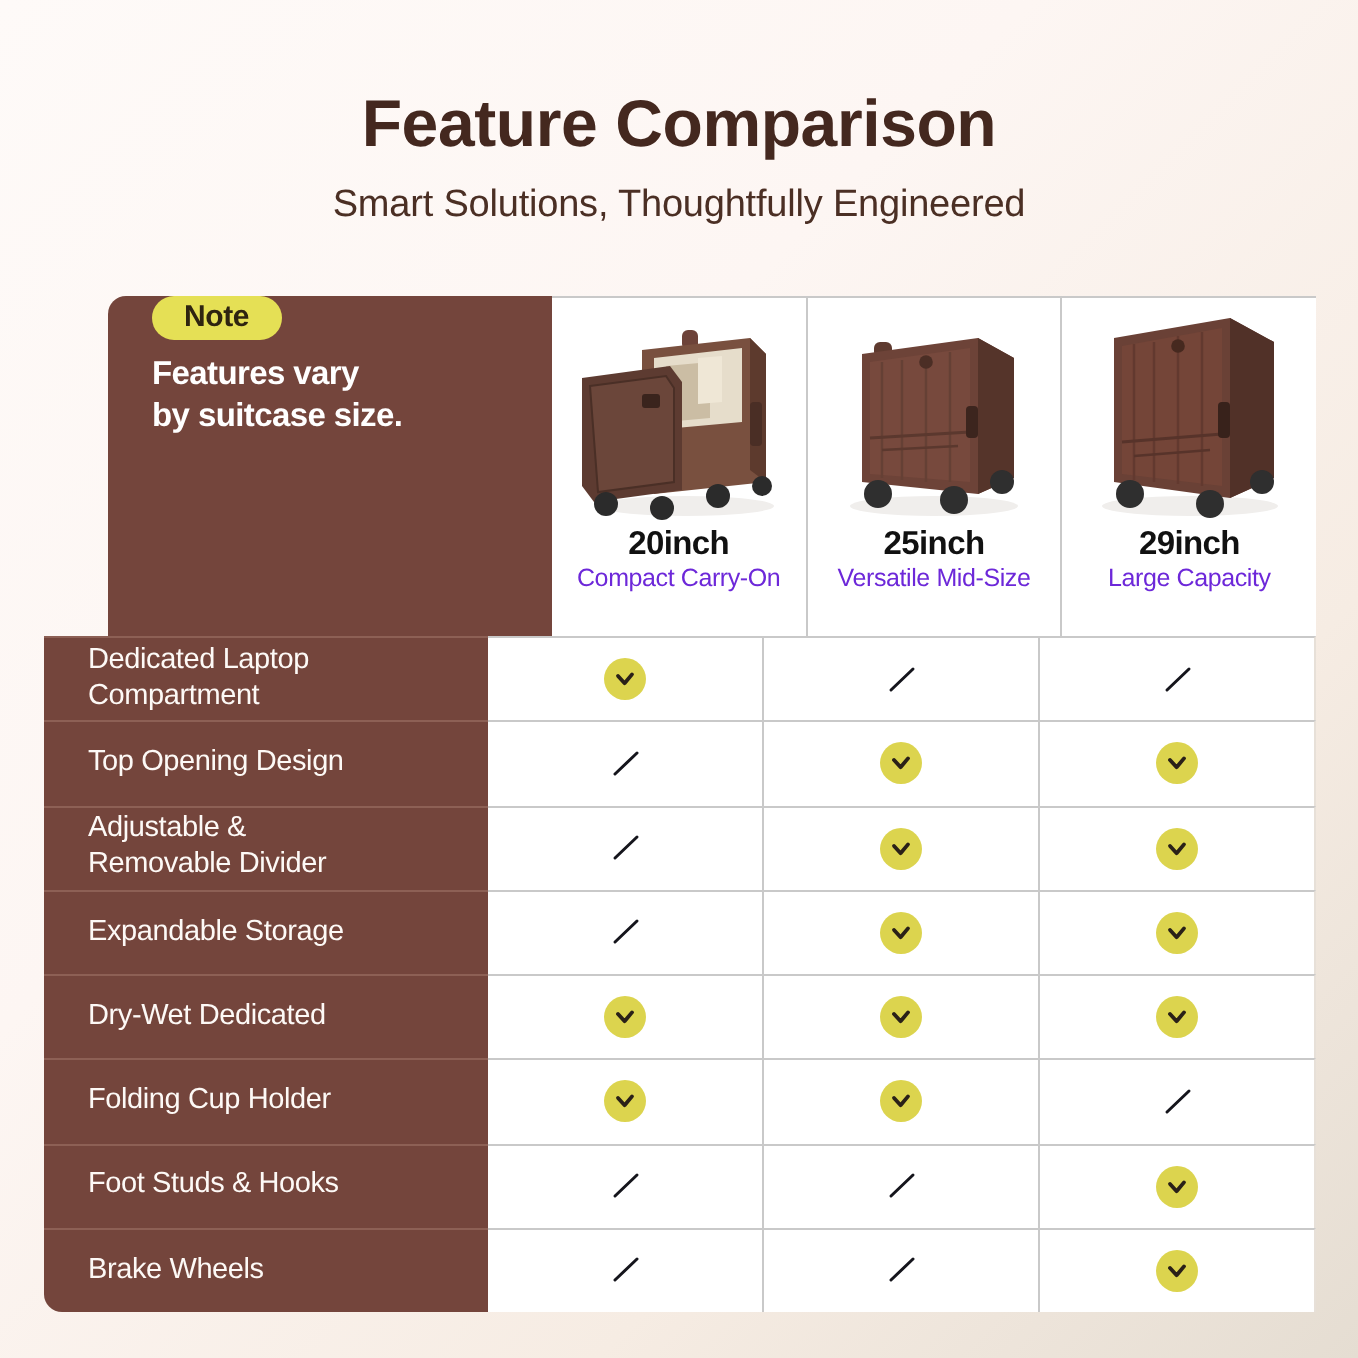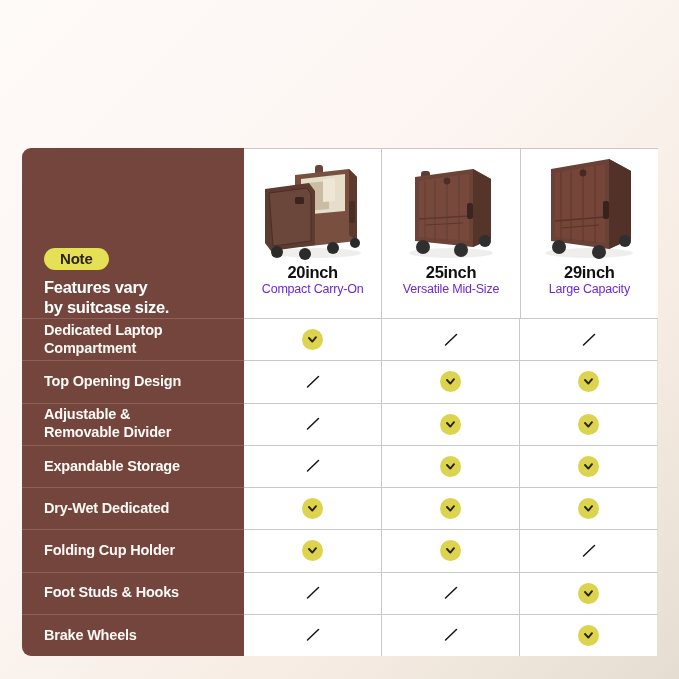--- a/index.html
+++ b/index.html
@@ -65,21 +65,21 @@
     flex: 0 0 222px;
     background: #74453c;
     box-sizing: border-box;
     display: flex;
     align-items: center;
     position: relative;
   }
   .tlabel-text {
     color: #fdf9f6;
     font-size: 14.5px;
-    font-weight: bold;
+    font-weight: normal;
     line-height: 1.22;
     padding-left: 22px;
     padding-right: 10px;
     letter-spacing: -0.2px;
   }
   .tcells {
     flex: 1 1 auto;
     display: flex;
     box-sizing: border-box;
   }
@@ -92,21 +92,22 @@
     align-items: center;
     justify-content: center;
     position: relative;
   }
   .tcell:first-child { border-left: none; }
 
   
   #header-row { height: 170px; }
   #header-row .tlabel {
     border-top-left-radius: 9px;
-    align-items: flex-end;
+    align-items: flex-start;
+    margin-left: 32px;
   }
   #note-block {
     padding-left: 22px;
     padding-right: 14px;
   }
   #note-badge {
     display: inline-block;
     background: #e5e055;
     color: #2e2410;
     font-size: 15px;
@@ -181,20 +182,24 @@
     display: flex;
     align-items: center;
     justify-content: center;
   }
 </style>
 </head>
 <body>
 
 <div id="page">
 
+  <div id="heading">
+    <div id="title">Feature Comparison</div>
+    <div id="subtitle">Smart Solutions, Thoughtfully Engineered</div>
+  </div>
 
   <div id="table">
 
     <div class="trow" id="header-row">
       <div class="tlabel">
         <div id="note-block">
           <div id="note-badge">Note</div>
           <div id="note-text">
             <div>Features vary</div>
             <div>by suitcase size.</div>

